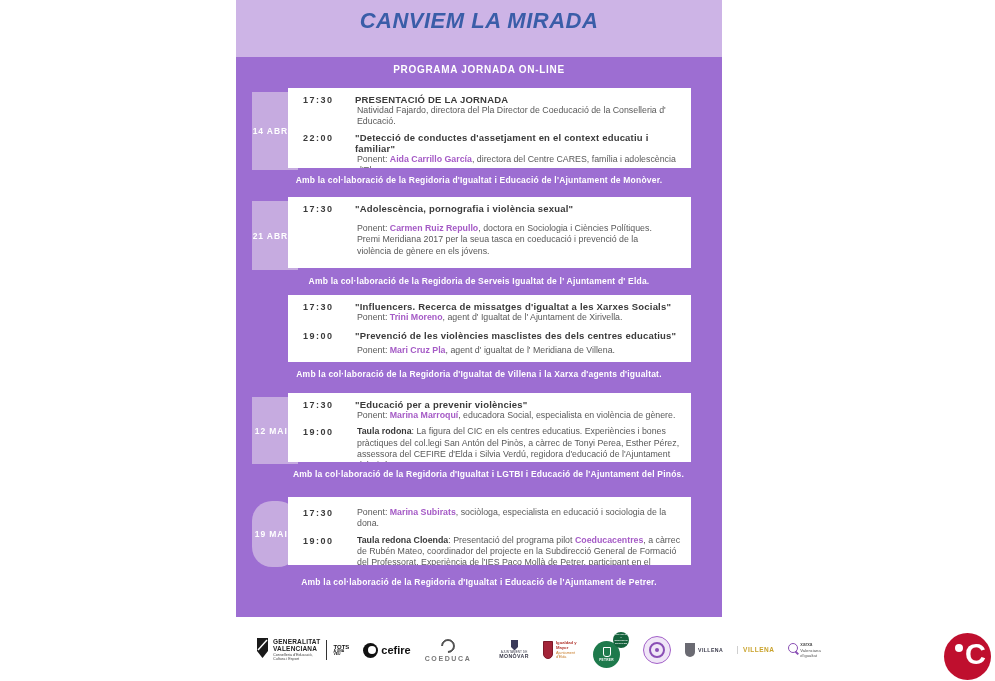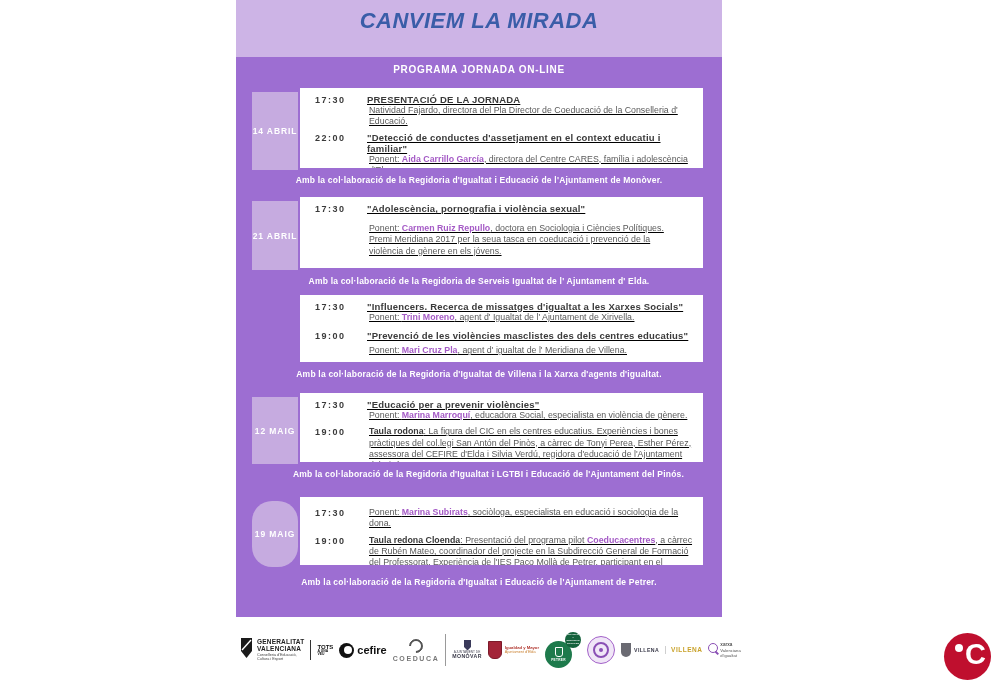--- a/index.html
+++ b/index.html
@@ -14,45 +14,45 @@
   .title1{font-size:15px;font-weight:bold;color:var(--title-navy,#2c3f90);letter-spacing:.4px;}
   .title1 .o{color:var(--title-o,#7e57b8);}
   .title2{font-size:22px;font-weight:bold;font-style:italic;color:var(--subtitle-blue,#3a5da8);
           letter-spacing:.5px;margin-top:0px;}
   .program-bar{position:absolute;top:64px;left:0;right:0;text-align:center;color:#fff;
           font-weight:bold;font-size:10px;letter-spacing:.7px;}
 
   .date-block{position:absolute;left:16px;width:46px;background:var(--date-block,#c6abe0);
           color:#fff;font-weight:bold;font-size:8.5px;letter-spacing:.9px;white-space:nowrap;
           display:flex;align-items:center;justify-content:center;}
-  .content-box{position:absolute;left:64px;width:403px;background:#fff;
+  .content-box{position:absolute;left:52px;width:403px;background:#fff;
           padding:6px 8px 3px 15px;box-sizing:border-box;overflow:hidden;}
   .item{display:flex;margin-bottom:4px;}
   .time{flex:0 0 40px;font-weight:bold;font-size:9px;letter-spacing:1.5px;
           color:var(--text-ink,#3a3a3a);padding-top:1px;}
-  .it-body{flex:1;margin-left:12px;text-decoration:underline;}
+  .it-body{flex:1;margin-left:12px;}
   .it-title{font-size:9.5px;font-weight:bold;color:var(--text-ink,#3a3a3a);letter-spacing:.2px;}
   .it-sub{font-size:8.8px;color:var(--text-body,#585858);line-height:1.28;padding-left:2px;}
   .para{margin-top:9px;max-width:310px;}
   .para-wide{max-width:332px;}
   .name{color:var(--name-purple,#a55bc6);font-weight:bold;}
   .lead{font-weight:bold;color:var(--text-ink,#3a3a3a);}
   .collab{position:absolute;left:0;right:0;text-align:center;color:#fff;font-weight:bold;
           font-size:8.5px;letter-spacing:.2px;}
 
   
   .s1-block{top:92px;height:78px;} .s1-box{top:88px;height:80px;} .s1-collab{top:175px;}
   .s2-block{top:201px;height:69px;} .s2-box{top:197px;height:71px;} .s2-collab{top:276px;}
   .s3-block{top:299px;height:65px;} .s3-box{top:295px;height:67px;} .s3-collab{top:369px;}
   .s4-block{top:397px;height:67px;} .s4-box{top:393px;height:69px;} .s4-collab{top:469px;margin-left:19px;}
   .s5-block{top:501px;height:66px;border-radius:20px;} .s5-box{top:497px;height:68px;} .s5-collab{top:577px;}
 
   
-  .logo-strip{position:absolute;left:240px;top:626px;width:505px;height:48px;
-          display:flex;align-items:center;gap:6px;}
+  .logo-strip{position:absolute;left:256px;top:626px;width:505px;height:48px;
+          display:flex;align-items:center;gap:14px;justify-content:space-between;}
   .gva{display:flex;align-items:center;gap:4px;}
   .gva-text{display:flex;flex-direction:column;}
   .gva-name{font-size:6.5px;font-weight:bold;color:#222;line-height:1.1;letter-spacing:.2px;}
   .gva-dept{font-size:3.8px;color:#444;line-height:1.2;}
   .gva-sep{width:1px;height:20px;background:#333;margin:0 2px;}
   .gva-badge{display:flex;flex-direction:column;line-height:1;}
   .badge-big{font-size:6px;font-weight:bold;color:#111;}
   .badge-small{font-size:3.4px;font-weight:bold;color:#111;}
   .cefire{display:flex;align-items:center;gap:3px;}
   .cefire-mark{width:15px;height:15px;border-radius:50%;background:#111;position:relative;}

